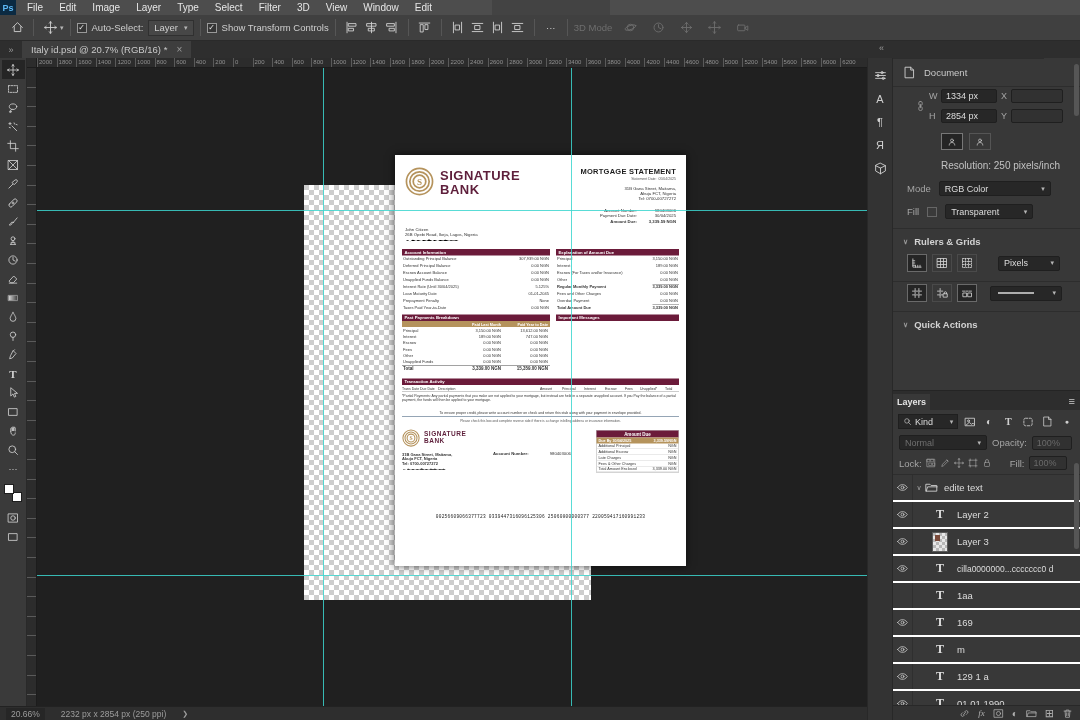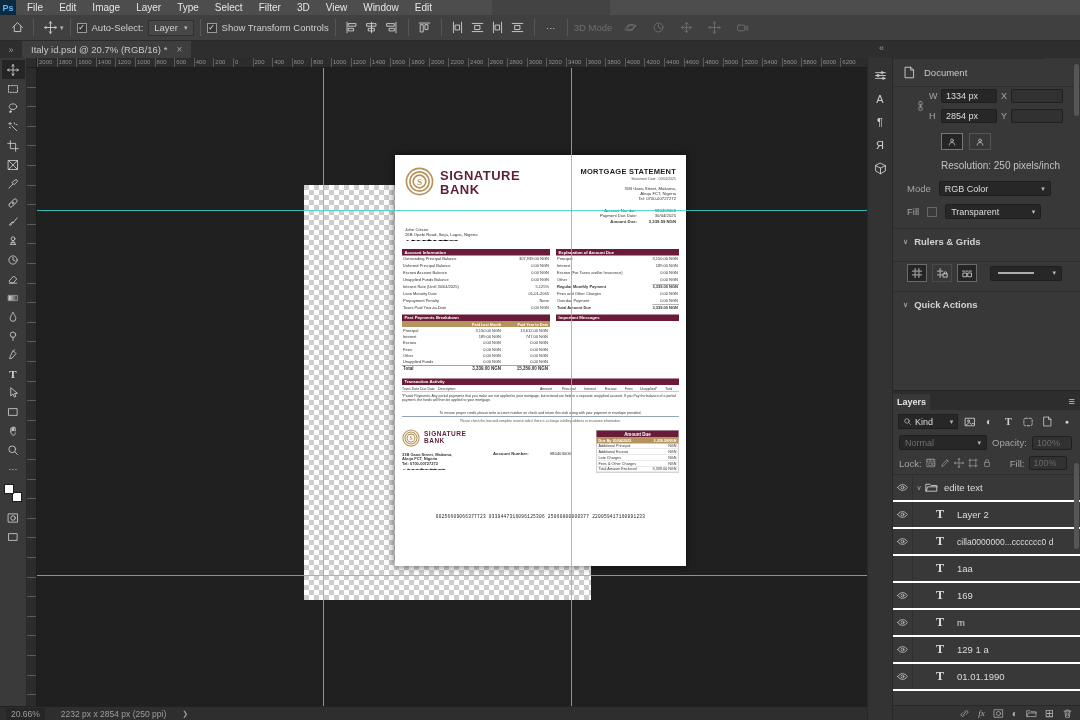--- a/index.html
+++ b/index.html
@@ -1043,30 +1043,51 @@
     <div class="mode-row">
       <span class="plabel">Mode</span>
       <span class="sel" style="width:112px">
         <span>RGB Color</span>
           <span class="chev">▾</span>
       </span>
     </div>
     <div class="mode-row">
       <span class="plabel dim">Fill</span>
       <span class="opt-check" style="background:#3a3a3a;border-color:#666"></span>
-      <span class="sel" style="width:96px">
+      <span class="sel" style="width:88px">
         <span>Transparent</span>
           <span class="chev">▾</span>
       </span>
     </div>
 
     <div class="psec-div"></div>
     <div class="sec-h">
       <span class="sec-chev">∨</span>
       <span>Rulers &amp; Grids</span>
+    </div>
+    <div class="iconbtn-row">
+      <span class="sq-btn active">
+          <svg class="ic" style="width:12px;height:12px">
+            <use href="#i-corner-ruler"></use>
+          </svg>
+        </span>
+      <span class="sq-btn">
+          <svg class="ic" style="width:12px;height:12px">
+            <use href="#i-grid"></use>
+          </svg>
+        </span>
+      <span class="sq-btn">
+          <svg class="ic" style="width:12px;height:12px">
+            <use href="#i-dotgrid"></use>
+          </svg>
+        </span>
+      <span class="sel" style="width:62px;margin-left:16px">
+        <span>Pixels</span>
+          <span class="chev">▾</span>
+      </span>
     </div>
 
     <div class="psec-div"></div>
     <div class="iconbtn-row">
       <span class="sq-btn active">
           <svg class="ic" style="width:12px;height:12px">
             <use href="#i-guide-h"></use>
           </svg>
         </span>
       <span class="sq-btn">
@@ -1177,20 +1198,30 @@
         <span class="lthumb-t">T</span>
         <span class="lname">Layer 2</span>
       </div>
       <div class="lrow">
         <span class="leye">
             <svg class="ic">
               <use href="#i-eye"></use>
             </svg>
           </span>
         <span class="lindent"></span>
+        <span class="lthumb-img"></span>
+        <span class="lname">Layer 3</span>
+      </div>
+      <div class="lrow">
+        <span class="leye">
+            <svg class="ic">
+              <use href="#i-eye"></use>
+            </svg>
+          </span>
+        <span class="lindent"></span>
         <span class="lthumb-t">T</span>
         <span class="lname" style="font-size:8.5px">cilla0000000...ccccccc0 d</span>
       </div>
       <div class="lrow">
         <span class="leye"></span>
         <span class="lindent"></span>
         <span class="lthumb-t">T</span>
         <span class="lname">1aa</span>
       </div>
       <div class="lrow">

